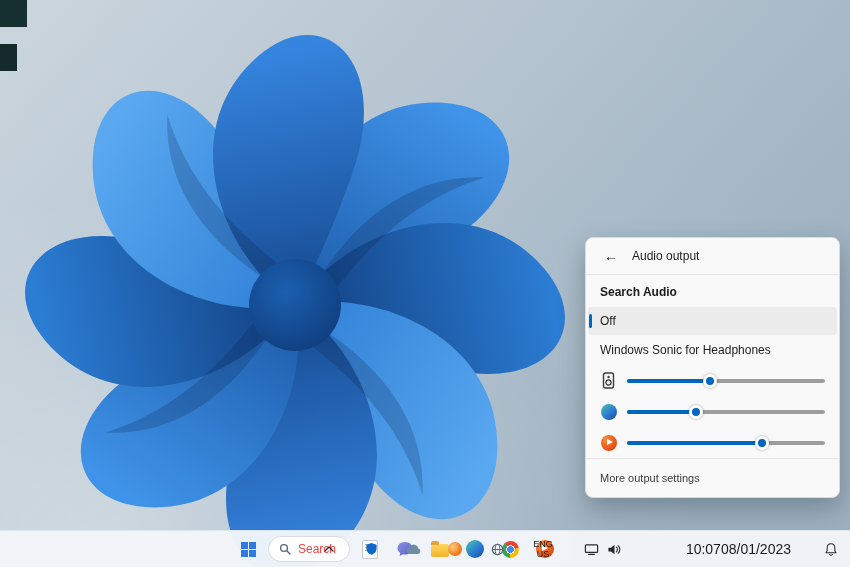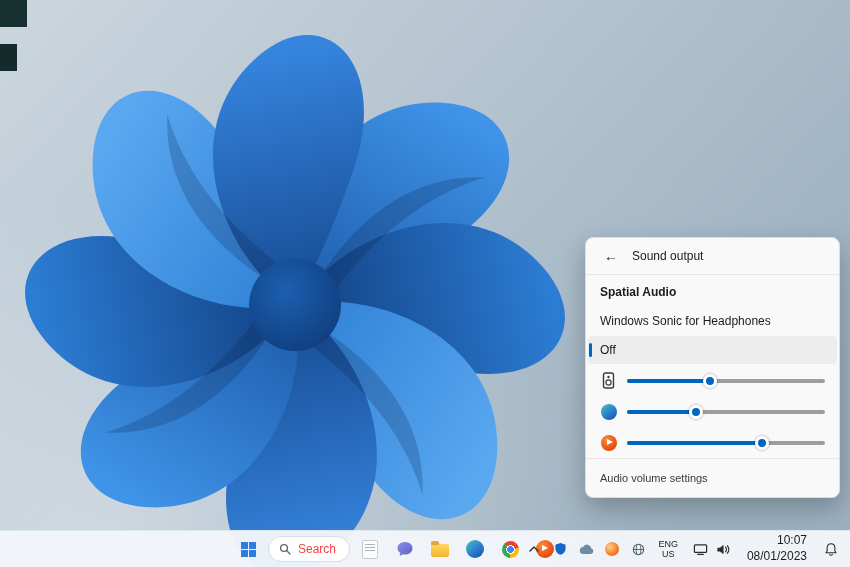--- a/index.html
+++ b/index.html
@@ -37,26 +37,26 @@
   .tb-center{position:absolute;left:233px;top:0;bottom:0;display:flex;align-items:center;gap:5px;}
   .tb-icon{width:30px;height:30px;display:flex;align-items:center;justify-content:center;border-radius:5px;cursor:pointer;}
   .winlogo{width:15px;height:15px;display:grid;grid-template-columns:7px 7px;grid-template-rows:7px 7px;gap:1px;}
   .winlogo span{background:#2f7ce0;}
   .search-pill{height:24px;display:flex;align-items:center;gap:7px;background:#ffffff;border:1px solid #d7dde5;border-radius:13px;padding:0 13px 0 10px;font-size:12px;color:#ef4444;cursor:pointer;}
   .doc-icon{width:14px;height:17px;background:#fdfdfd;border:1px solid #c5cbd2;border-radius:2px;position:relative;}
   .doc-icon::after{content:"";position:absolute;left:2px;right:2px;top:3px;height:9px;background:repeating-linear-gradient(#aab2ba 0 1px,transparent 1px 3px);}
   .folder-icon{width:18px;height:13px;background:linear-gradient(#ffd75e,#f2b42d);border-radius:2px;position:relative;margin-top:3px;}
   .folder-icon::before{content:"";position:absolute;left:0;top:-3px;width:8px;height:4px;background:#e8a33d;border-radius:2px 2px 0 0;}
   .chrome-orb{width:17px;height:17px;border-radius:50%;background:radial-gradient(circle at 50% 50%,#4285f4 0 27%,#ffffff 27% 37%,rgba(0,0,0,0) 37%),conic-gradient(from -40deg,#ea4335 0 33%,#fbbc05 33% 62%,#34a853 62% 100%);}
-  .tb-right{position:absolute;right:3px;top:0;bottom:0;display:flex;align-items:center;}
+  .tb-right{position:absolute;right:3px;top:0;bottom:0;display:flex;align-items:center;gap:16px;}
   .tray-btn{height:28px;min-width:20px;display:flex;align-items:center;justify-content:center;border-radius:4px;cursor:pointer;padding:0 3px;}
   .firefox-orb{width:14px;height:14px;border-radius:50%;background:radial-gradient(circle at 35% 35%,#ffd089,#f57c20 60%,#e35b0e);}
   .lang{display:flex;flex-direction:column;align-items:center;justify-content:center;font-size:9px;line-height:1.15;color:#1b1b1b;padding:0 7px;cursor:pointer;}
   .sys-pill{display:flex;align-items:center;gap:8px;padding:0 8px;height:28px;border-radius:4px;cursor:pointer;}
-  .clock{display:flex;flex-direction:column;align-items:flex-end;justify-content:center;font-size:12px;line-height:1.3;color:#1b1b1b;padding:0 8px;cursor:pointer;}
+  .clock{display:flex;align-items:flex-end;justify-content:center;font-size:14px;line-height:1.3;color:#1b1b1b;padding:0 8px;cursor:pointer;margin-left:32px;}
   .bell-btn{padding:0 6px;}
 </style>
 </head>
 <body>
 
 <div class="stage">
 
   <svg class="bloom" width="850" height="567" viewBox="0 0 850 567">
     <defs>
       <linearGradient id="bgGrad" x1="0" y1="0" x2="1" y2="0.6">
@@ -125,31 +125,31 @@
       <circle r="46" fill="url(#pgCore)"></circle>
     </g>
   </svg>
 
   <div class="artifact a1"></div>
   <div class="artifact a2"></div>
 
   <div class="flyout">
     <div class="flyout-header">
       <button class="back">←</button>
-      <span class="flyout-title">Sound output</span>
+      <span class="flyout-title">Audio output</span>
     </div>
 
     <div class="section">
-      <div class="section-label">Spatial Audio</div>
-      <div class="option">
-        <span>Windows Sonic for Headphones</span>
-      </div>
+      <div class="section-label">Search Audio</div>
       <div class="option selected">
         <span class="accent-bar"></span>
         <span>Off</span>
+      </div>
+      <div class="option">
+        <span>Windows Sonic for Headphones</span>
       </div>
     </div>
 
     <div class="section">
 
       <div class="slider-row">
         <span class="app-icon">
           <svg width="13" height="17" viewBox="0 0 13 17">
             <rect x="1.5" y="1" width="10" height="15" rx="2" fill="none" stroke="#3a3a3a" stroke-width="1.4"></rect>
             <circle cx="6.5" cy="5" r="1.2" fill="#3a3a3a"></circle>
@@ -180,21 +180,21 @@
           </span>
         <div class="slider">
           <div class="track"></div>
           <div class="fill" style="width: 68%;"></div>
           <div class="thumb" style="left: 68%;"></div>
         </div>
       </div>
     </div>
 
     <div class="flyout-footer">
-      <span class="footer-link">Audio volume settings</span>
+      <span class="footer-link">More output settings</span>
     </div>
   </div>
 
   <div class="taskbar">
     <div class="tb-center">
       <div class="tb-icon">
         <div class="winlogo">
             <span></span>
             <span></span>
             <span></span>

